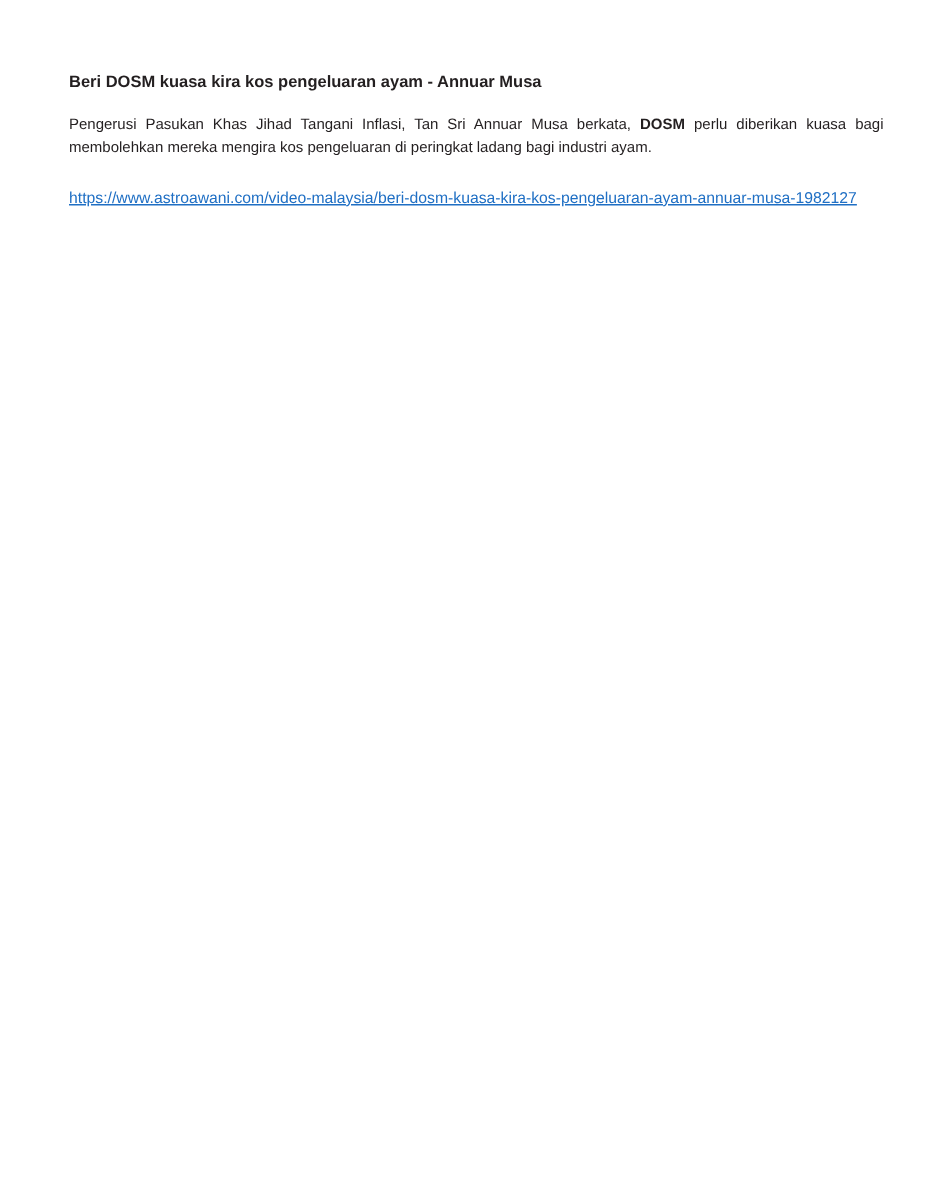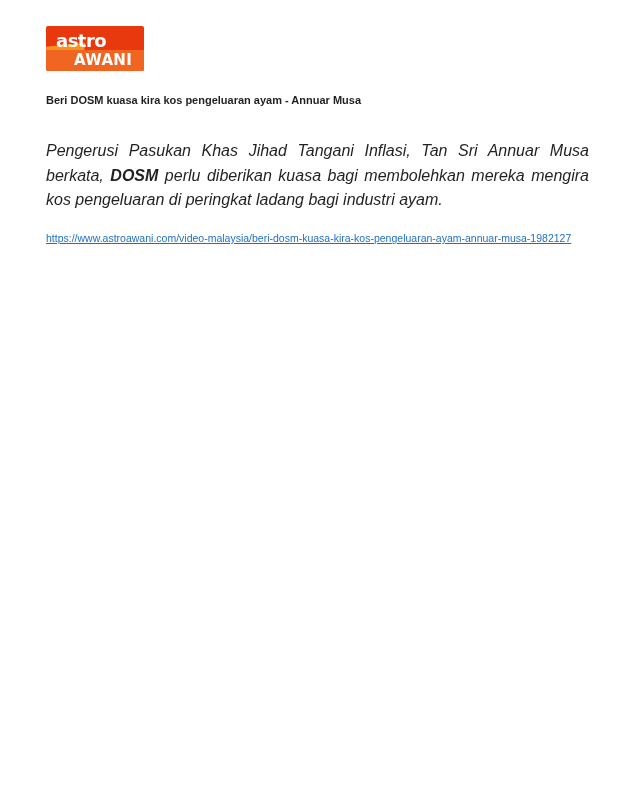--- a/index.html
+++ b/index.html
@@ -69,27 +69,26 @@
     transform: rotate(-6deg);
   }
   .headline {
     margin-top: 22px;
     font-size: 11px;
     font-weight: bold;
     line-height: 1.35;
     color: #231f20;
   }
   .body-para {
-    margin-top: 31px;
-    font-size: 16px;
+    margin-top: 13px;
+    font-size: 10px;
     line-height: 1.55;
     text-align: justify;
     color: #231f20;
     width: 543px;
-    font-style: italic;
   }
   .body-para b {
     font-weight: bold;
   }
   .link-para {
     margin-top: 17px;
     font-size: 10.5px;
     line-height: 1.55;
     width: 543px;
   }
@@ -98,26 +97,20 @@
     text-decoration: underline;
     word-break: break-all;
     cursor: pointer;
   }
 </style>
 </head>
 <body>
 
 <div class="page">
 
-  <div class="logo">
-    <div class="logo-swoosh"></div>
-    <div class="logo-astro">astro</div>
-    <div class="logo-bar"></div>
-    <div class="logo-awani">AWANI</div>
-  </div>
 
   <div class="headline">Beri DOSM kuasa kira kos pengeluaran ayam - Annuar Musa</div>
 
   <div class="body-para">
     <span>Pengerusi Pasukan Khas Jihad Tangani Inflasi, Tan Sri Annuar Musa berkata, </span><b>DOSM</b><span> perlu diberikan kuasa bagi membolehkan mereka mengira kos pengeluaran di peringkat ladang bagi industri ayam.</span>
   </div>
 
   <div class="link-para">
     <a class="link" href="#">https://www.astroawani.com/video-malaysia/beri-dosm-kuasa-kira-kos-pengeluaran-ayam-annuar-musa-1982127</a>
   </div>

